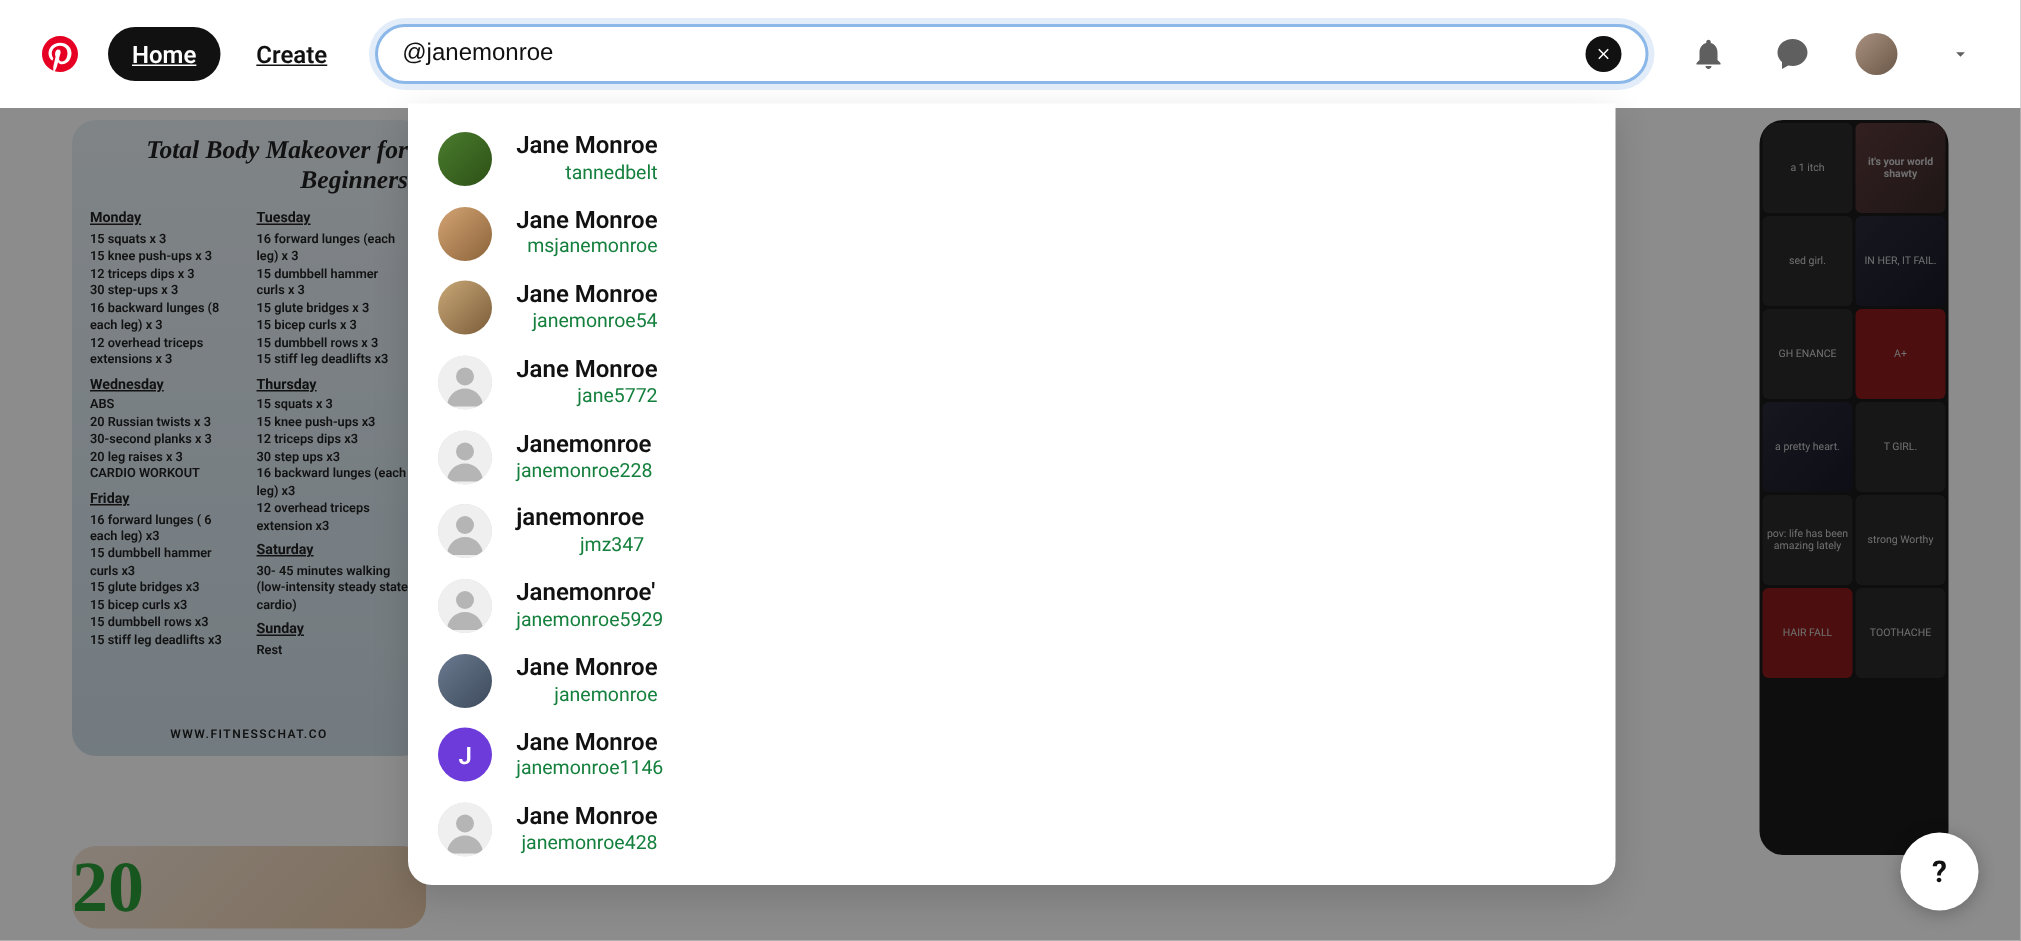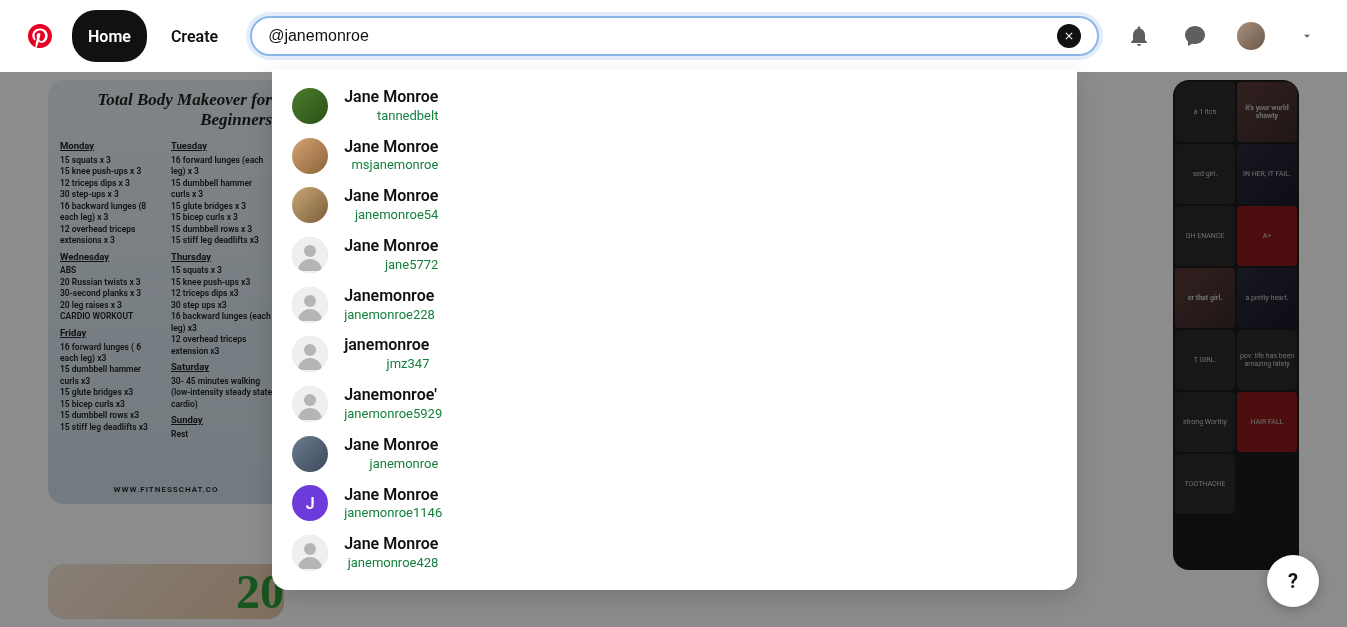--- a/index.html
+++ b/index.html
@@ -33,28 +33,29 @@
   justify-content: center;
   cursor: pointer;
   border-radius: 50%;
 }
 .logo svg {
   width: 24px;
   height: 24px;
   fill: #e60023;
 }
 .nav-pill {
-  height: 52px;
+  height: 36px;
   padding: 0 16px;
   display: flex;
   align-items: center;
   border-radius: 24px;
   font-weight: 600;
   font-size: 16px;
   cursor: pointer;
+  text-decoration: underline;
 }
 .nav-pill.active {
   background: #111;
   color: #fff;
 }
 .nav-pill.inactive {
   background: transparent;
   color: #111;
 }
 .search-wrapper {
@@ -251,21 +252,21 @@
   font-weight: 600;
 }
 .pin.short {
   height: 60px;
   background: linear-gradient(135deg, #f5e6d8, #e8c9a8);
 }
 .pin.twenty {
   position: relative;
   display: flex;
   align-items: center;
-  justify-content: flex-end;
+  justify-content: flex-start;
   margin-top: 44px;
 }
 .pin.twenty span {
   font-size: 48px;
   font-weight: 900;
   color: #2a9d3a;
   font-family: Georgia, serif;
 }
 .feed-right {
   position: absolute;
@@ -521,21 +522,20 @@
   </div>
 
   <div class="feed-right">
     <div class="collage" id="collage">
         <div class="cell ">a 1 itch</div>
         <div class="cell pink">it's your world shawty</div>
         <div class="cell ">sed girl.</div>
         <div class="cell car">IN HER, IT FAIL.</div>
         <div class="cell ">GH ENANCE</div>
         <div class="cell red">A+</div>
-        <div class="cell pink">er that girl.</div>
         <div class="cell car">a pretty heart.</div>
         <div class="cell ">T GIRL.</div>
         <div class="cell ">pov: life has been amazing lately</div>
         <div class="cell ">strong Worthy</div>
         <div class="cell red">HAIR FALL</div>
         <div class="cell ">TOOTHACHE</div>
       </div>
   </div>
 </div>
 

